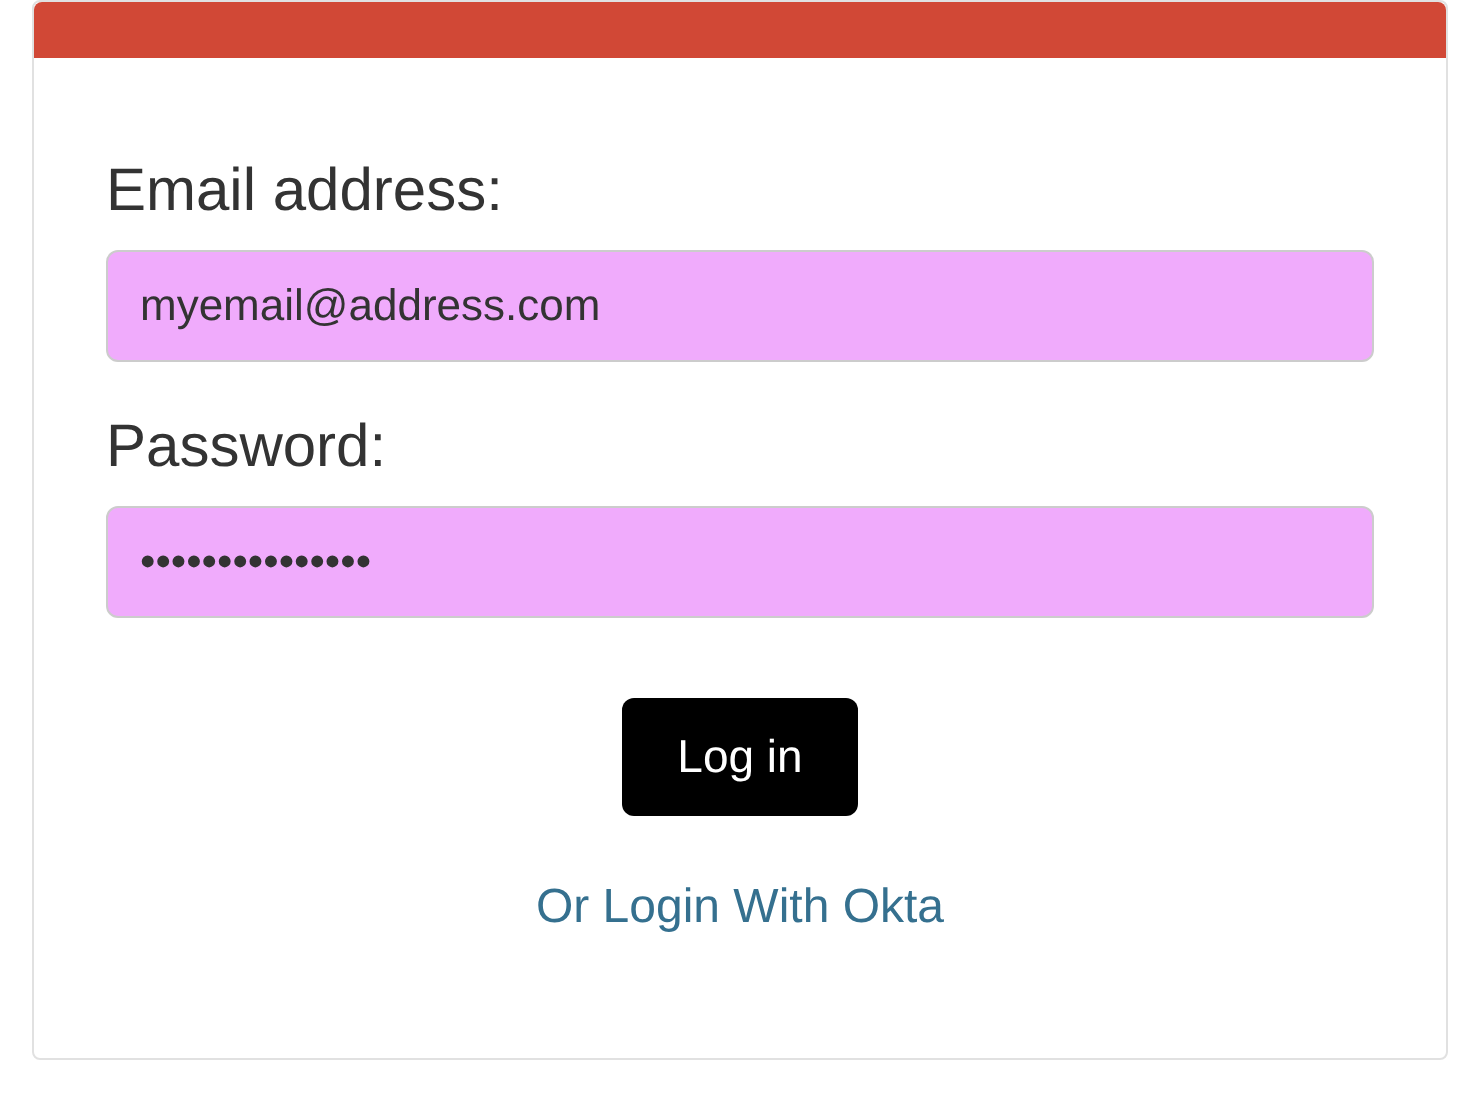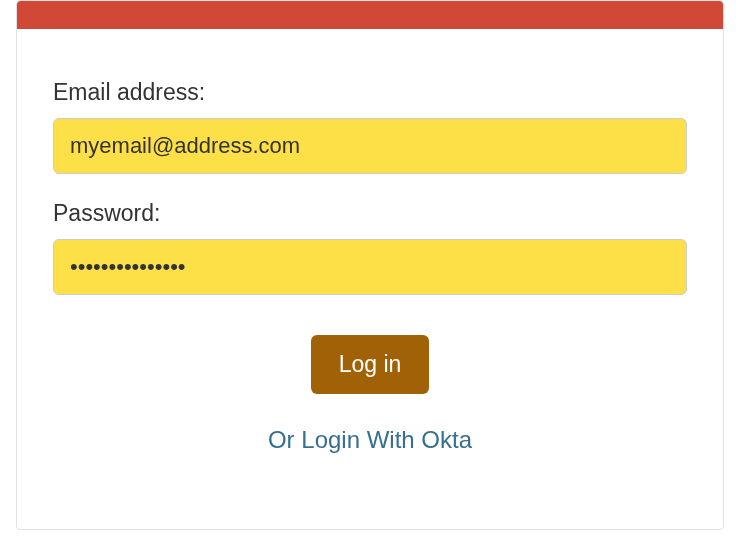--- a/index.html
+++ b/index.html
@@ -28,45 +28,45 @@
       border-top-right-radius: 4px;
     }
     .panel-body {
       padding: 50px 36px 30px 36px;
     }
     .form-group {
       margin-bottom: 26px;
     }
     .form-label {
       display: block;
-      font-size: 23px;
+      font-size: 30px;
       color: #333333;
       margin-bottom: 12px;
       font-weight: 400;
     }
     .form-input {
       width: 100%;
       padding: 14px 16px;
       font-size: 22px;
       color: #333333;
       border: 1px solid #cccccc;
       border-radius: 6px;
-      background: #fde047;
+      background: #f0abfc;
       outline: none;
     }
     .form-input::placeholder {
       color: #333333;
     }
     .actions {
       text-align: center;
       margin-top: 40px;
     }
     .login-button {
       display: inline-block;
-      background: #a16207;
+      background: #000000;
       color: #ffffff;
       font-size: 23px;
       font-weight: 400;
       border: none;
       border-radius: 6px;
       padding: 16px 28px;
       cursor: pointer;
     }
     .okta-link-wrap {
       text-align: center;

